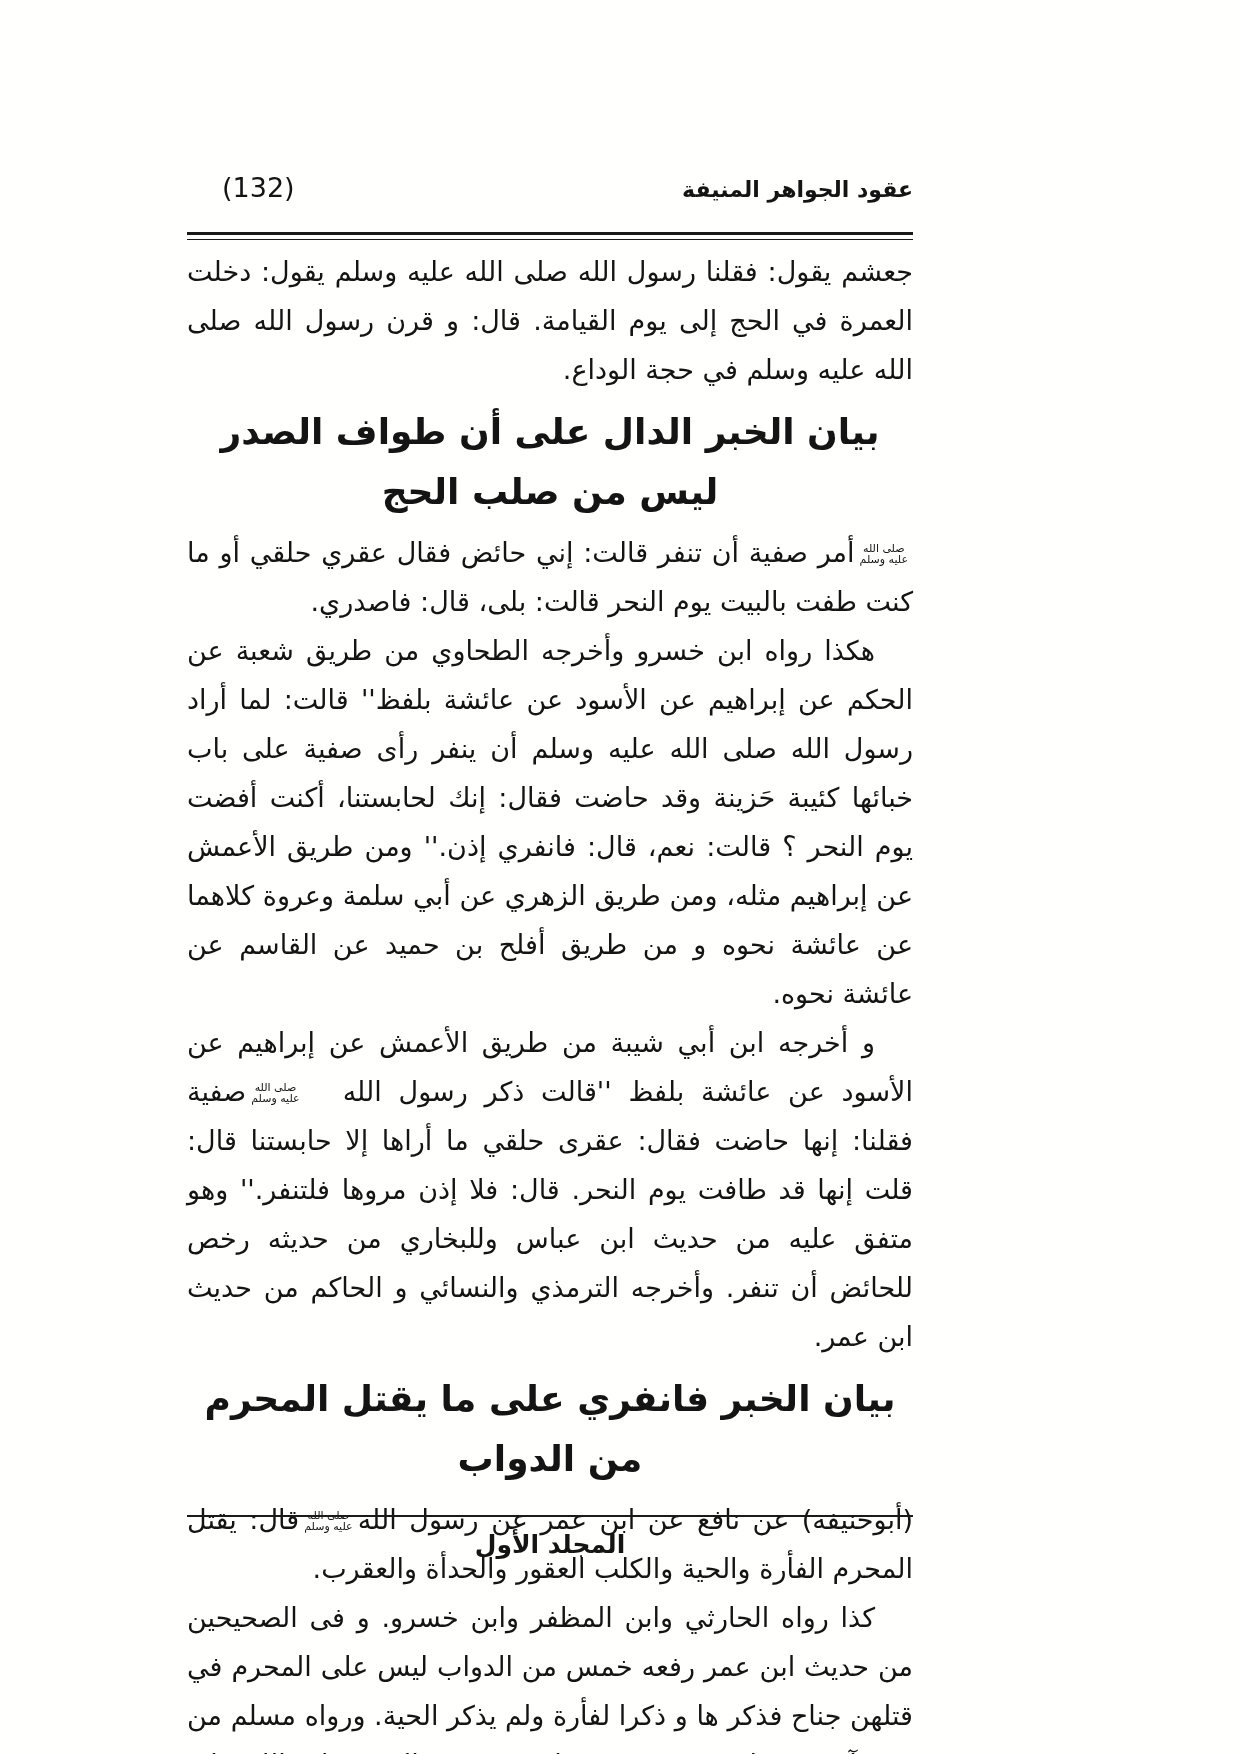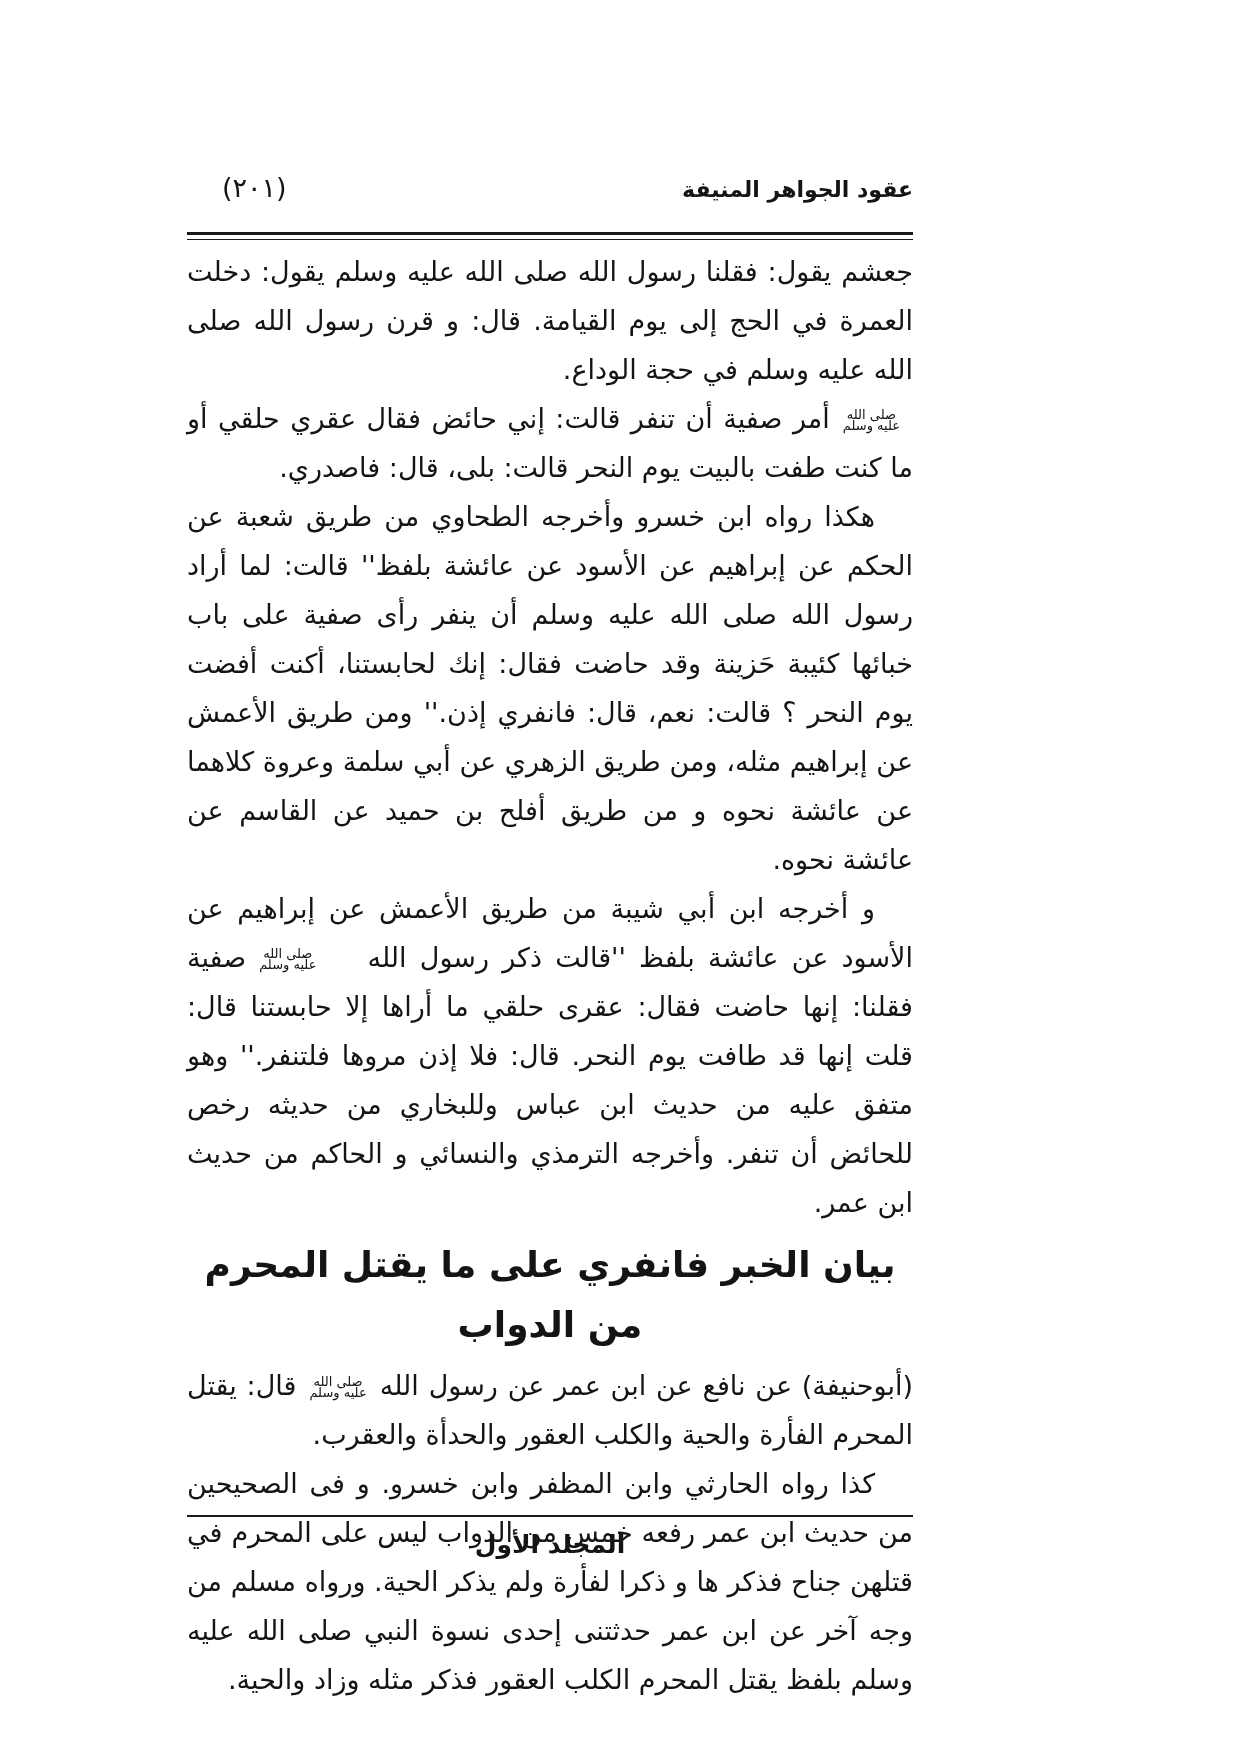--- a/index.html
+++ b/index.html
@@ -52,22 +52,22 @@
   h2.heading {
     margin: 8px 0 6px 0;
     font-size: 36px;
     font-weight: bold;
     line-height: 60px;
     text-align: center;
   }
   .saw {
     display: inline-block;
     vertical-align: middle;
-    margin: 0 13px;
-    font-size: 13px;
+    margin: 0 5px;
+    font-size: 11px;
     line-height: 10.5px;
     font-weight: normal;
     text-align: center;
   }
   .saw span { display: block; white-space: nowrap; }
   .footer {
     position: absolute;
     top: 1515px;
     left: 187px;
     width: 726px;
@@ -82,27 +82,28 @@
   }
 </style>
 </head>
 <body>
 
 <div class="sheet">
   <div class="content">
 
     <div class="header-row">
       <span class="book-title">عقود الجواهر المنيفة</span>
-      <span class="page-num">(٢٠١)</span>
+      <span class="page-num">(132)</span>
     </div>
 
     <div class="double-rule"></div>
 
     <p class="body-p first">جعشم يقول: فقلنا رسول الله صلى الله عليه وسلم يقول: دخلت العمرة في الحج إلى يوم القيامة. قال: و قرن رسول الله صلى الله عليه وسلم في حجة الوداع.</p>
 
+    <h2 class="heading">بيان الخبر الدال على أن طواف الصدر ليس من صلب الحج</h2>
 
     <p class="body-p"><span class="saw"><span>صلى الله</span><span>عليه وسلم</span></span><span>أمر صفية أن تنفر قالت: إني حائض فقال عقري حلقي أو ما كنت طفت بالبيت يوم النحر قالت: بلى، قال: فاصدري.</span></p>
 
     <p class="body-p indent">هكذا رواه ابن خسرو وأخرجه الطحاوي من طريق شعبة عن الحكم عن إبراهيم عن الأسود عن عائشة بلفظ'' قالت: لما أراد رسول الله صلى الله عليه وسلم أن ينفر رأى صفية على باب خبائها كئيبة حَزينة وقد حاضت فقال: إنك لحابستنا، أكنت أفضت يوم النحر ؟ قالت: نعم، قال: فانفري إذن.'' ومن طريق الأعمش عن إبراهيم مثله، ومن طريق الزهري عن أبي سلمة وعروة كلاهما عن عائشة نحوه و من طريق أفلح بن حميد عن القاسم عن عائشة نحوه.</p>
 
     <p class="body-p indent"><span>و أخرجه ابن أبي شيبة من طريق الأعمش عن إبراهيم عن الأسود عن عائشة بلفظ ''قالت ذكر رسول الله</span><span class="saw"><span>صلى الله</span><span>عليه وسلم</span></span><span>صفية فقلنا: إنها حاضت فقال: عقرى حلقي ما أراها إلا حابستنا قال: قلت إنها قد طافت يوم النحر. قال: فلا إذن مروها فلتنفر.'' وهو متفق عليه من حديث ابن عباس وللبخاري من حديثه رخص للحائض أن تنفر. وأخرجه الترمذي والنسائي و الحاكم من حديث ابن عمر.</span></p>
 
     <h2 class="heading">بيان الخبر فانفري على ما يقتل المحرم من الدواب</h2>
 
     <p class="body-p"><span>(أبوحنيفة) عن نافع عن ابن عمر عن رسول الله</span><span class="saw"><span>صلى الله</span><span>عليه وسلم</span></span><span>قال: يقتل المحرم الفأرة والحية والكلب العقور والحدأة والعقرب.</span></p>

